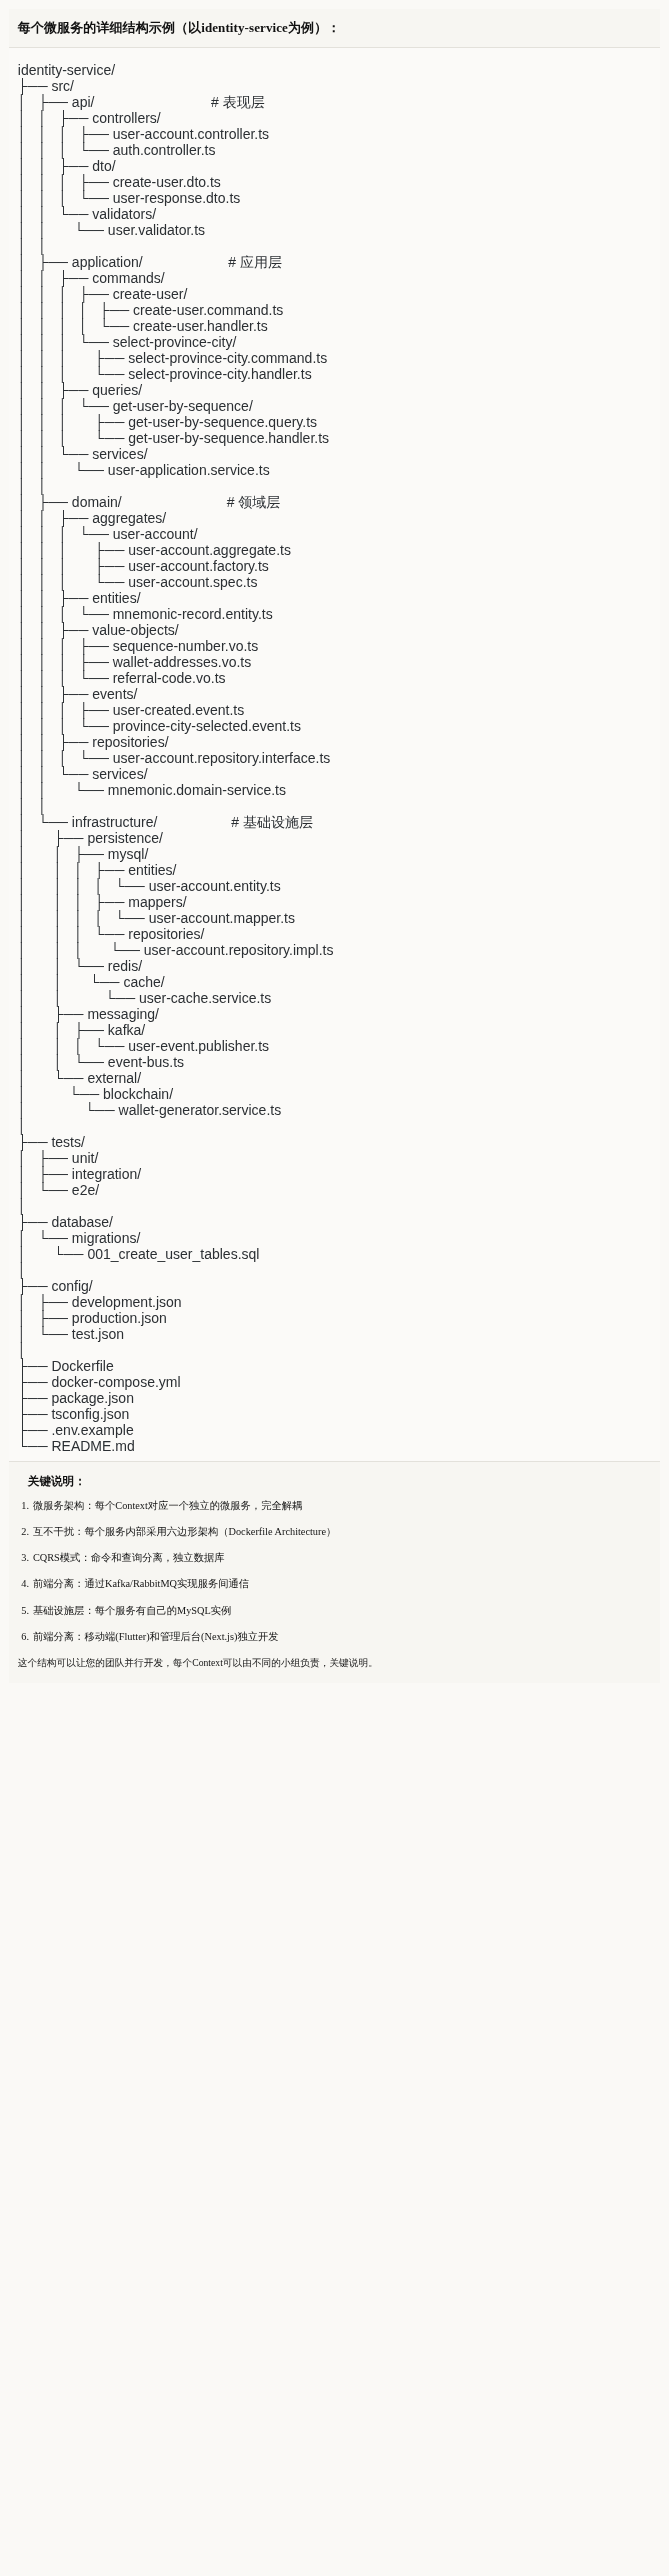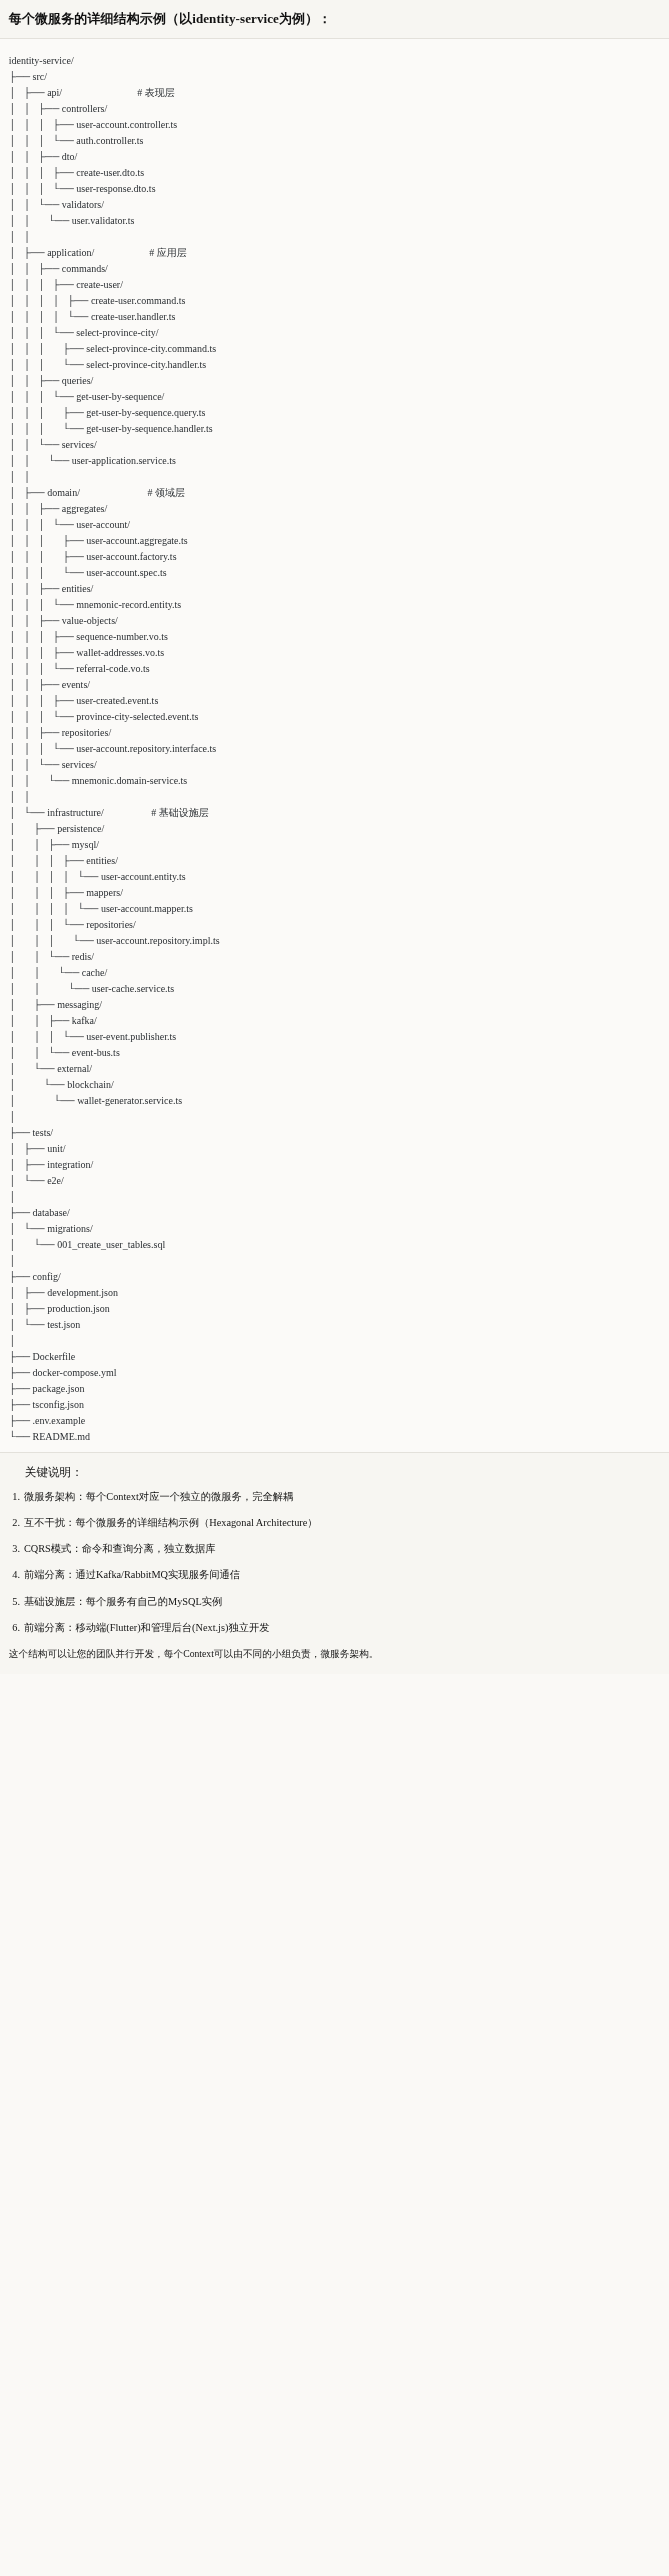--- a/index.html
+++ b/index.html
@@ -10,21 +10,21 @@
   body {
     width: 669px;
     font-family: "Liberation Sans", sans-serif;
     color: #1a1a1a;
     -webkit-font-smoothing: antialiased;
   }
   .page {
     width: 669px;
     box-sizing: border-box;
     background: #faf9f6;
-    padding: 0;
+    padding: 9px;
   }
   .title-bar {
     padding: 11.3px 8.8px 10px 8.8px;
     border-bottom: 0.6px solid #e3e1db;
     background: #f7f6f2;
   }
   .page-title {
     font-family: "Liberation Serif", serif;
     font-weight: bold;
     font-size: 13px;
@@ -32,39 +32,39 @@
     color: #111111;
     margin: 0;
     letter-spacing: 0.1px;
   }
   .tree-wrap {
     padding: 13.8px 8.8px 7.5px 8.8px;
     background: #fbfaf8;
   }
   pre.tree {
     margin: 0;
-    font-family: Liberation Serif, serif;
-    font-size: 10px;
+    font-family: Liberation Sans, sans-serif;
+    font-size: 14px;
     line-height: 16px;
     color: #2b2f33;
     white-space: pre;
     letter-spacing: 0px;
     tab-size: 4;
   }
   .notes {
     padding: 6.3px 8.8px 6.3px 8.8px;
     border-top: 0.6px solid #e3e1db;
     background: #f7f6f2;
   }
   .notes-title {
     font-family: "Liberation Serif", serif;
-    font-weight: normal;
+    font-weight: bold;
     font-size: 11.6px;
     color: #111111;
-    margin: 5px 0 10px 16px;
+    margin: 5px 0 10px 10px;
   }
   ol.notes-list {
     margin: 0 0 3.8px 0;
     padding: 0 0 0 13.8px;
     list-style: decimal;
     font-family: "Liberation Serif", serif;
     font-size: 10.3px;
     color: #141414;
   }
   ol.notes-list li {
@@ -182,32 +182,32 @@
 └── README.md</pre>
   </div>
 
   <div class="notes">
     <div class="notes-title">关键说明：</div>
     <ol class="notes-list">
       <li>
         <span class="k">微服务架构</span><span>：</span><span>每个Context对应一个独立的微服务，完全解耦</span>
       </li>
       <li>
-        <span class="k">互不干扰</span><span>：</span><span>每个微服务的详细结构示例（Hexagonal Architecture）</span>
+        <span class="k">互不干扰</span><span>：</span><span>每个服务内部采用六边形架构（Dockerfile Architecture）</span>
       </li>
       <li>
         <span class="k">CQRS模式</span><span>：</span><span>命令和查询分离，独立数据库</span>
       </li>
       <li>
         <span class="k">前端分离</span><span>：</span><span>通过Kafka/RabbitMQ实现服务间通信</span>
       </li>
       <li>
         <span class="k">基础设施层</span><span>：</span><span>每个服务有自己的MySQL实例</span>
       </li>
       <li>
         <span class="k">前端分离</span><span>：</span><span>移动端(Flutter)和管理后台(Next.js)独立开发</span>
       </li>
     </ol>
-    <div class="closing">这个结构可以让您的团队并行开发，每个Context可以由不同的小组负责，微服务架构。</div>
+    <div class="closing">这个结构可以让您的团队并行开发，每个Context可以由不同的小组负责，关键说明。</div>
   </div>
 
 </div>
 
 
 </body></html>

